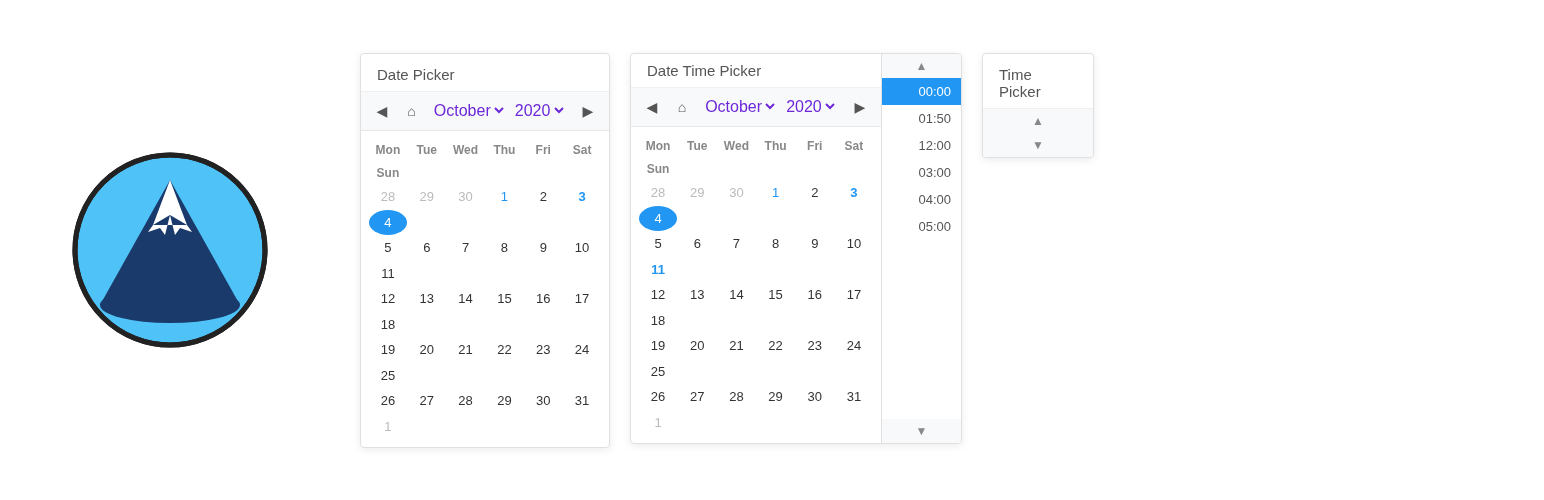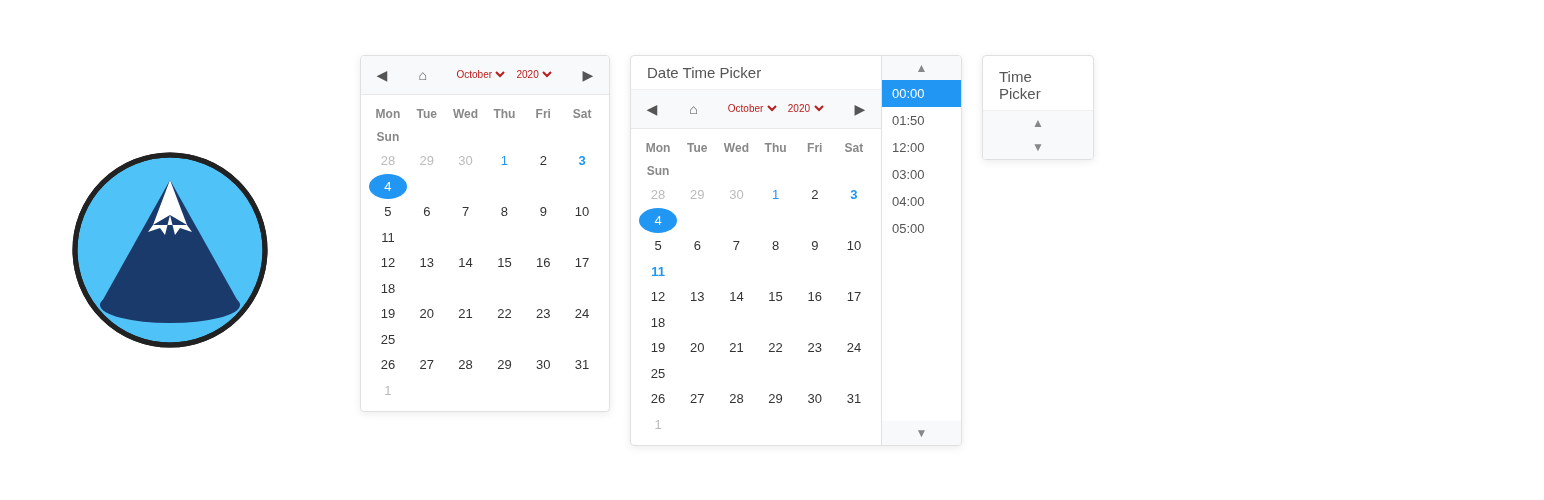--- a/index.html
+++ b/index.html
@@ -86,22 +86,22 @@
     }
     .month-year {
       display: flex;
       gap: 4px;
       font-size: 14px;
       color: #333;
     }
     .month-select, .year-select {
       background: none;
       border: none;
-      font-size: 10px;
-      color: #b91c1c;
+      font-size: 16px;
+      color: #6d28d9;
       cursor: pointer;
       appearance: auto;
     }
 
     .calendar-grid {
       padding: 8px;
     }
     .cal-row {
       display: grid;
       grid-template-columns: repeat(6, 1fr);
@@ -153,21 +153,21 @@
       flex: 1;
       overflow-y: auto;
       display: flex;
       flex-direction: column;
     }
     .time-item {
       padding: 6px 10px;
       font-size: 13px;
       color: #555;
       cursor: pointer;
-      text-align: left;
+      text-align: right;
     }
     .time-item.selected {
       background: #2196F3;
       color: #fff;
     }
 
     
     .time-picker-card {
       width: 112px;
     }
@@ -219,20 +219,21 @@
 
     <ellipse cx="100" cy="155" rx="70" ry="18" fill="#1a3a6b"></ellipse>
 
     <circle cx="100" cy="100" r="95" fill="none" stroke="#222" stroke-width="5"></circle>
   </svg>
 </div>
 
 <div class="pickers-area">
 
   <div class="card date-picker-card">
+    <div class="card-title">Date Picker</div>
     <div class="calendar-nav">
       <button class="nav-btn">◀</button>
       <button class="home-btn">⌂</button>
       <div class="month-year">
         <select class="month-select">
           <option>October</option>
         </select>
         <select class="year-select">
           <option>2020</option>
         </select>

